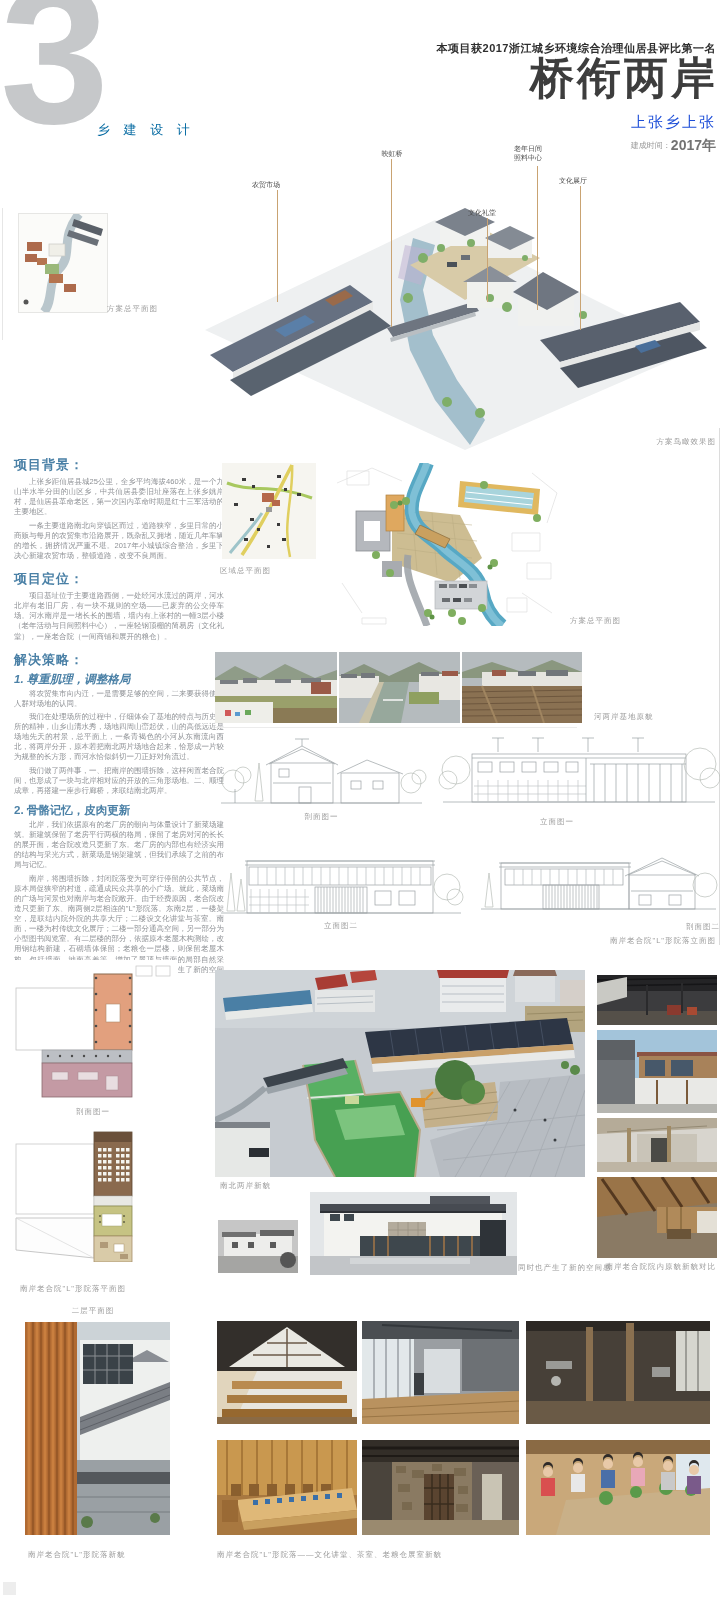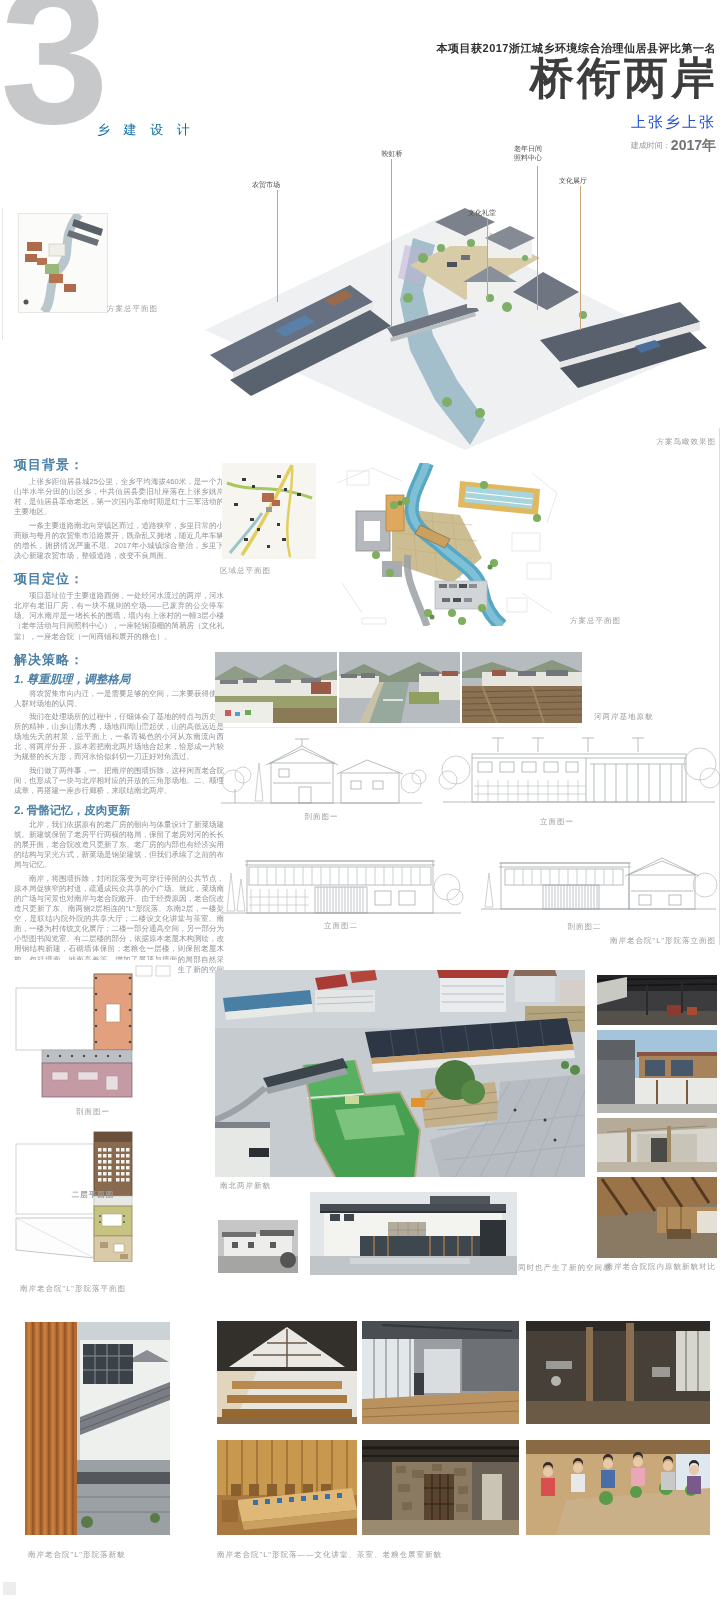--- a/index.html
+++ b/index.html
@@ -476,21 +476,21 @@
         <polyline points="148,33 185,15 222,33"></polyline>
           <polyline points="151,32 185,18 219,32"></polyline>
         <line x1="154" y1="48" x2="216" y2="48"></line>
         <rect x="162" y="52" width="12" height="10"></rect>
           <rect x="192" y="52" width="12" height="10"></rect>
         <path d="M8,64 L12,30 L16,64 Z" stroke="#b8bdb8"></path>
         <circle cx="228" cy="42" r="12" stroke="#b8bdb8"></circle>
       </g>
     </svg>
   </div>
-  <div class="abs caption caption-c" style="left:463px;top:922px;width:243px;">剖面图二</div>
+  <div class="abs caption caption-c" style="left:477px;top:922px;width:243px;text-align:right;">剖面图二</div>
   <div class="abs caption" style="right:6px;top:936px;">南岸老合院"L"形院落立面图</div>
 
   <div class="abs" style="left:8px;top:960px;width:170px;height:145px;">
     <svg width="170" height="145" viewBox="0 0 170 145">
       <rect width="170" height="145" fill="#ffffff"></rect>
       <rect x="8" y="28" width="78" height="62" fill="none" stroke="#c4c4c4" stroke-width="0.8"></rect>
       <rect x="128" y="6" width="16" height="10" fill="none" stroke="#c4c4c4" stroke-width="0.7"></rect>
       <rect x="148" y="6" width="14" height="10" fill="none" stroke="#c4c4c4" stroke-width="0.7"></rect>
       <rect x="86" y="14" width="38" height="76" fill="#e2a07e" stroke="#8a6a4e" stroke-width="1"></rect>
       <rect x="98" y="44" width="14" height="18" fill="#ffffff" stroke="#b08a6a" stroke-width="0.6"></rect>
@@ -578,21 +578,21 @@
           <circle cx="92" cy="102" r="1.1"></circle>
           <circle cx="116" cy="96" r="1.1"></circle>
           <circle cx="116" cy="102" r="1.1"></circle>
       </g>
       <rect x="86" y="116" width="38" height="26" fill="#d9cba8" stroke="#a8906a" stroke-width="0.8"></rect>
       <rect x="92" y="122" width="8" height="6" fill="#b09a78"></rect>
         <rect x="106" y="124" width="10" height="8" fill="#ffffff" stroke="#a8906a" stroke-width="0.5"></rect>
       <rect x="112" y="134" width="8" height="5" fill="#b09a78"></rect>
     </svg>
   </div>
-  <div class="abs caption caption-c" style="left:8px;top:1190px;width:170px;font-weight:bold;">二层平面图</div>
+  <div class="abs caption caption-c" style="left:8px;top:1306px;width:170px;">二层平面图</div>
   <div class="abs caption" style="left:20px;top:1284px;">南岸老合院"L"形院落平面图</div>
 
   <div class="abs photo" style="left:215px;top:970px;width:370px;height:207px;">
     <svg width="370" height="207" viewBox="0 0 370 207">
       <rect width="370" height="207" fill="#c6cbd0"></rect>
       <rect x="0" y="0" width="370" height="58" fill="#cfd4d8"></rect>
       <polygon points="8,28 95,20 97,34 10,42" fill="#4a7fa5"></polygon>
       <polygon points="10,42 97,34 98,42 11,50" fill="#e8eae8"></polygon>
       <polygon points="100,8 130,4 133,16 103,20" fill="#a83c34"></polygon>
       <polygon points="135,2 160,0 162,10 137,13" fill="#b5463c"></polygon>

